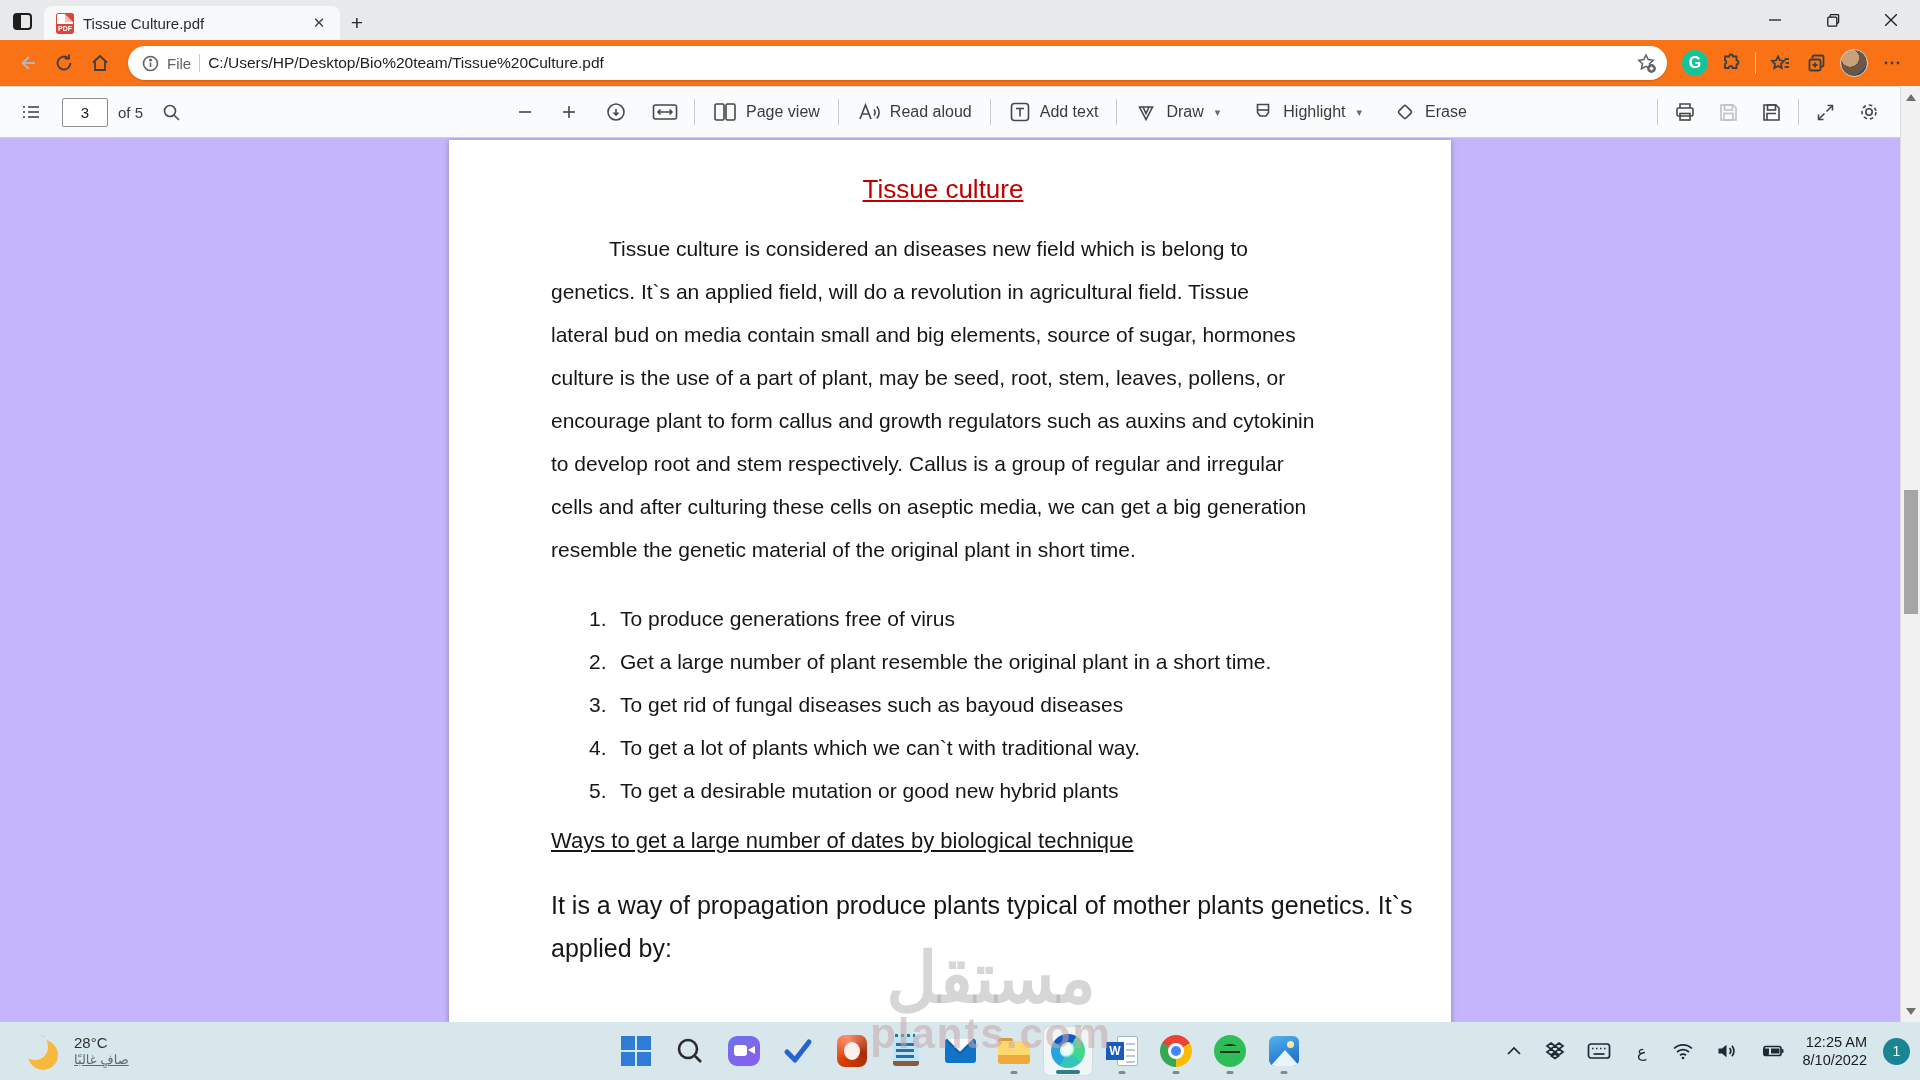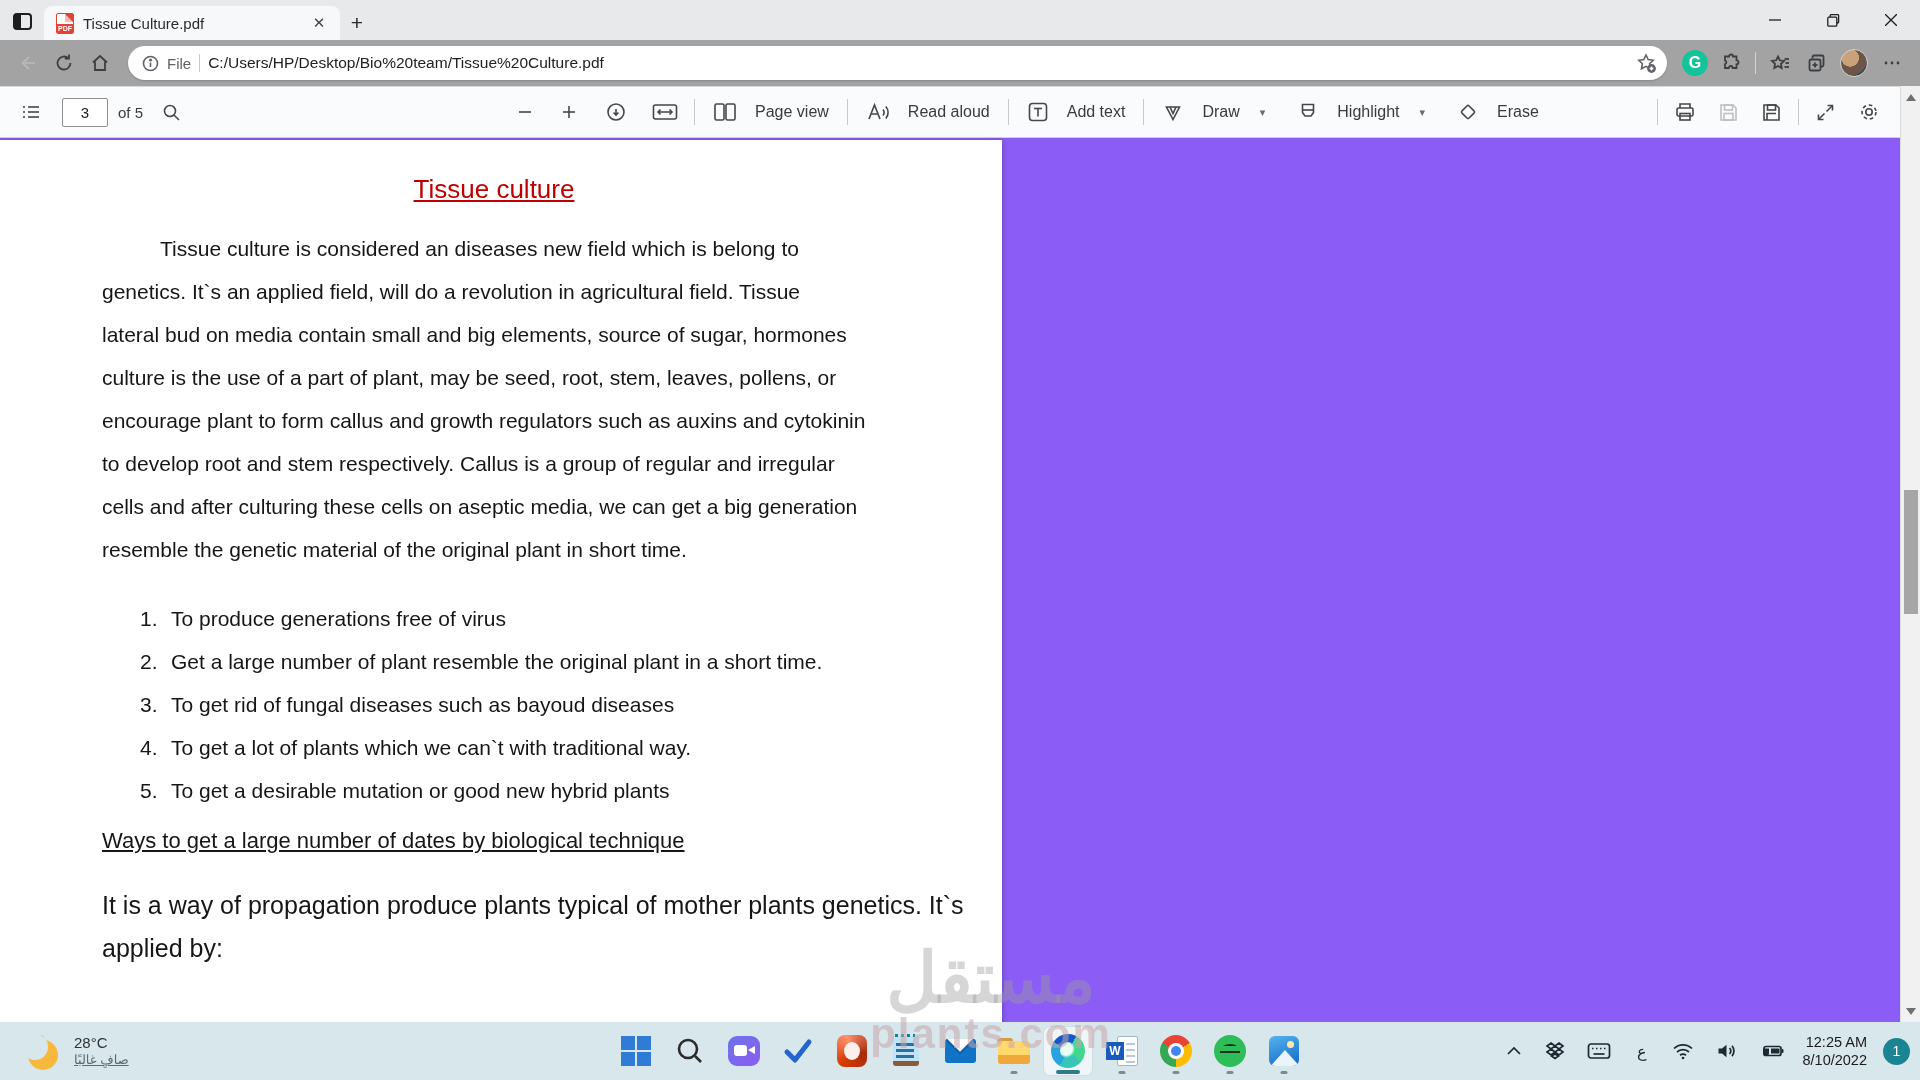--- a/index.html
+++ b/index.html
@@ -18,21 +18,21 @@
   .pdf-file-icon .lbl { background:#e04438; color:#fff; font-size:7px; font-weight:bold; width:100%; text-align:center; line-height:9px; }
   .pdf-file-icon::before { content:""; position:absolute; top:0; right:0; border:4px solid #e04438; border-left-color:#f7bbb5; border-bottom-color:#f7bbb5; }
   .tab-title { font-size:15px; color:#2b2b2b; white-space:nowrap; overflow:hidden; flex:1; }
   .tab-close { font-size:15px; color:#444; width:22px; height:22px; border-radius:4px; display:flex; align-items:center; justify-content:center; cursor:pointer; }
   .new-tab { width:34px; height:34px; display:flex; align-items:center; justify-content:center; color:#2b2b2b; font-size:21px; font-weight:300; cursor:pointer; }
   .win-controls { position:absolute; right:0; top:0; height:40px; display:flex; }
   .win-btn { width:58px; height:40px; display:flex; align-items:center; justify-content:center; cursor:pointer; }
   .win-btn svg { stroke:#1f1f1f; stroke-width:1.3; fill:none; }
 
   
-  .navbar { height:46px; background:#a3a3a3; display:flex; align-items:center; padding:0 10px; }
+  .navbar { height:46px; background:#f97316; display:flex; align-items:center; padding:0 10px; }
   .nav-btn { width:36px; height:34px; display:flex; align-items:center; justify-content:center; border-radius:6px; cursor:pointer; flex:0 0 auto; }
   .nav-btn svg { stroke:#3c3f42; stroke-width:1.8; fill:none; }
   .nav-btn.disabled svg { stroke:#b6b9bc; }
   .url-pill { flex:1; height:34px; background:#fff; border-radius:17px; box-shadow:0 1px 2px rgba(0,0,0,.18);
     margin:0 10px; display:flex; align-items:center; padding:0 6px 0 14px; gap:8px; min-width:0; }
   .url-pill svg { stroke:#5f6368; stroke-width:1.6; fill:none; flex:0 0 auto; }
   .scheme { font-size:15px; color:#5f6368; flex:0 0 auto; }
   .url-sep { width:1px; height:18px; background:#c7c9cc; flex:0 0 auto; }
   .url-text { font-size:15.5px; color:#202124; white-space:nowrap; overflow:hidden; flex:1; }
   .grammarly { width:26px; height:26px; border-radius:50%; background:#15c39a; color:#fff; font-weight:bold;
@@ -40,31 +40,31 @@
   .nav-divider { width:1px; height:22px; background:#d0d3d6; margin:0 6px; flex:0 0 auto; }
   .avatar { width:28px; height:28px; border-radius:50%; margin:0 6px; cursor:pointer; flex:0 0 auto;
     background:radial-gradient(circle at 35% 30%, #c9a27a 0 35%, #6c5648 36% 70%, #3c4a52 71%); border:1px solid #cfd2d5; }
 
   
   .content-row { display:flex; height:936px; }
   .main-col { flex:1; display:flex; flex-direction:column; min-width:0; }
   .pdf-toolbar { height:52px; background:#fafbfc; border-top:1px solid #d8d8d8; border-bottom:1px solid #cfcfcf;
     display:flex; align-items:center; padding:0 14px; font-size:16px; color:#3b3b3b; }
   .pdf-toolbar svg { stroke:#474747; stroke-width:1.6; fill:none; }
-  .tool-btn { display:flex; align-items:center; gap:18px; padding:6px 8px; border-radius:4px; cursor:pointer; white-space:nowrap;text-align:right; }
+  .tool-btn { display:flex; align-items:center; gap:9px; padding:6px 8px; border-radius:4px; cursor:pointer; white-space:nowrap;text-align:right; }
   .icon-btn { padding:6px; cursor:pointer; border-radius:4px; display:flex; align-items:center; justify-content:center; }
   .tb-divider { width:1px; height:26px; background:#c9c9c9; margin:0 10px; }
   .page-box { width:46px; height:29px; border:1px solid #8f8f8f; border-radius:2px; background:#fff;
     font-size:15px; text-align:center; color:#202020; margin:0 10px 0 14px; font-family:"Liberation Sans",sans-serif; }
   .of-pages { font-size:15px; color:#3b3b3b; margin-right:12px; }
   .chev { font-size:11px; color:#6a6a6a; margin-left:2px; }
   .disabled-tool svg { stroke:#c0c0c0; }
 
   
-  .viewer { flex:1; background:#8b5cf6; display:flex; overflow:hidden; position:relative; }
+  .viewer { flex:1; background:#c4b5fd; display:flex; justify-content:center; overflow:hidden; position:relative; }
   .page { width:1002px; height:1200px; background:#fff; margin-top:2px; box-shadow:0 1px 6px rgba(0,0,0,.28);
     padding:0 116px 0 102px; color:#161616; }
   .doc-title { margin-top:34px; text-align:center; font-size:26px; color:#c00000; text-decoration:underline; }
   .para { margin-top:22px; font-size:21px; line-height:43px; }
   .para .line { white-space:nowrap; }
   .para .line.first { text-indent:58px; }
   .doc-heading { margin-top:20px; font-size:22px; text-decoration:underline; white-space:nowrap; }
   .goal-list { margin-top:26px; padding-left:38px; font-size:21px; }
   .goal-item { display:flex; line-height:43px; }
   .goal-num { width:31px; flex:0 0 auto; }

